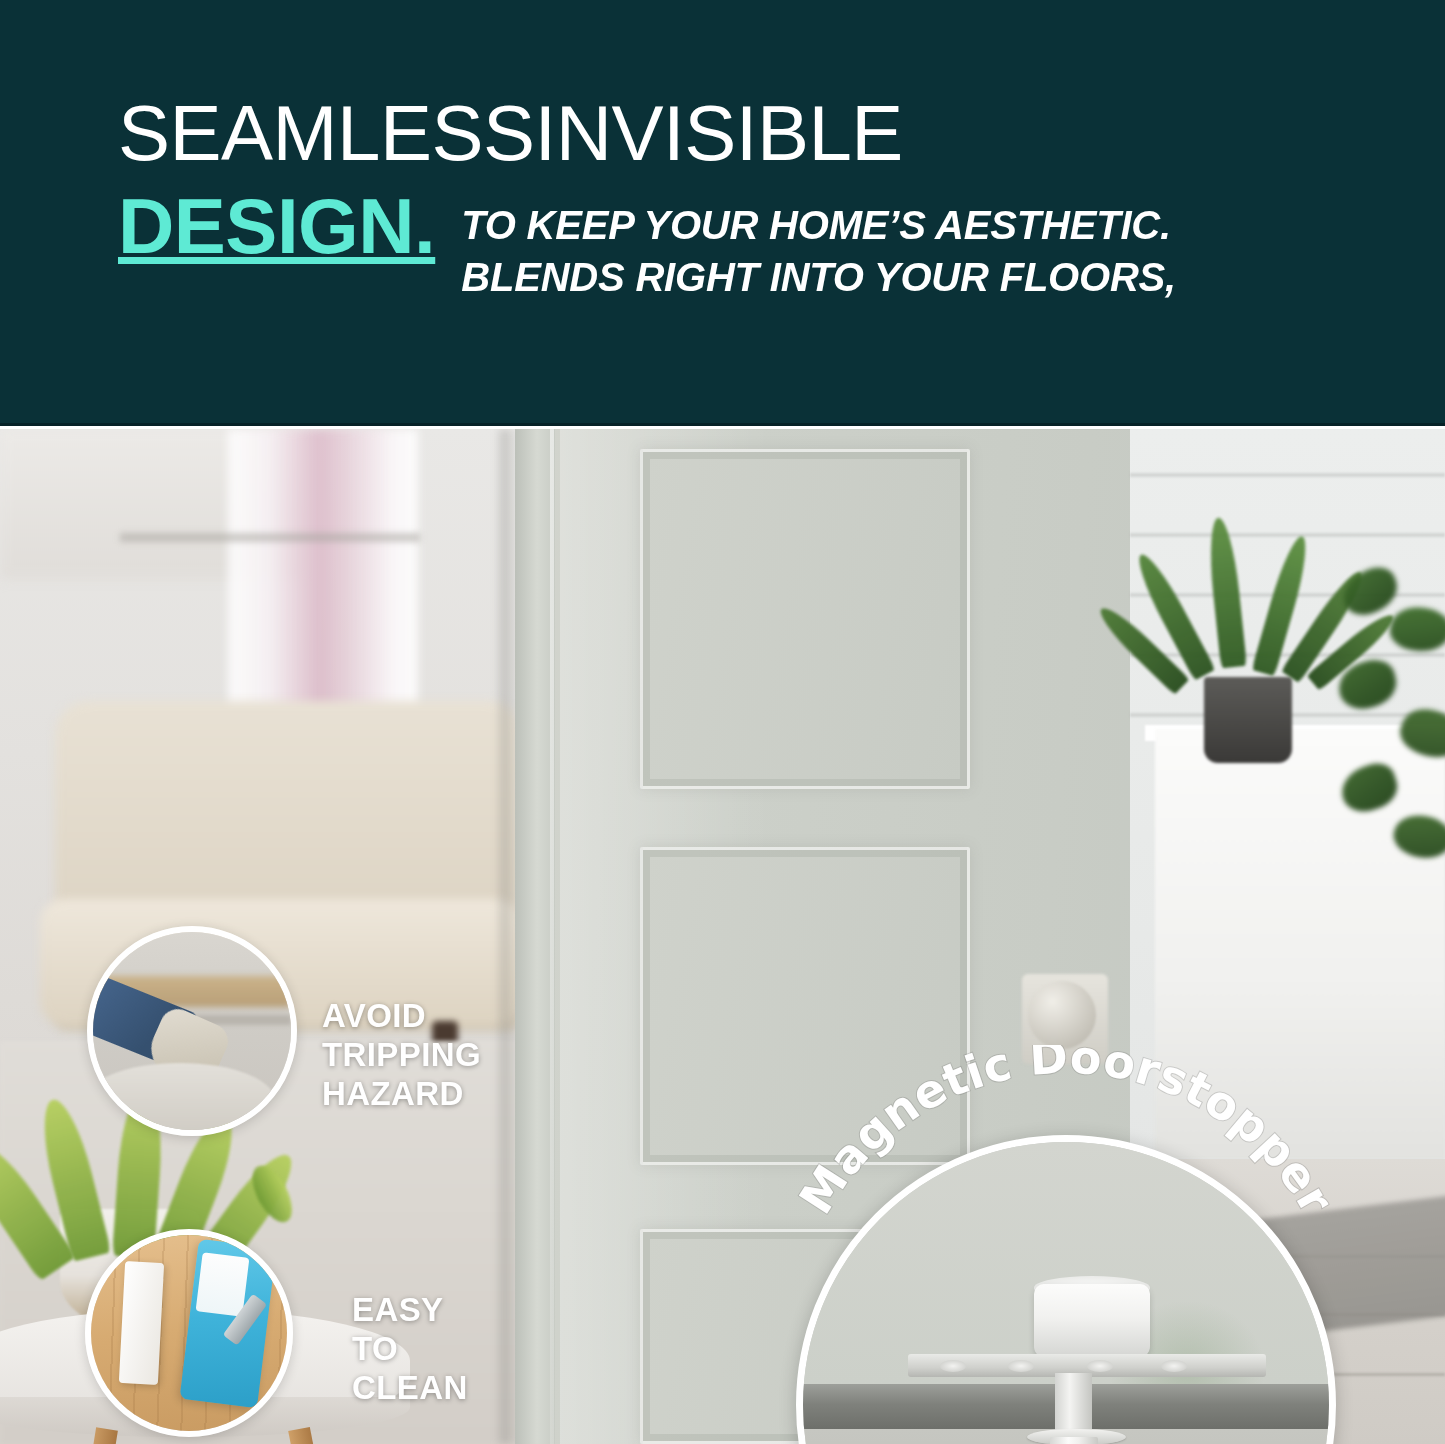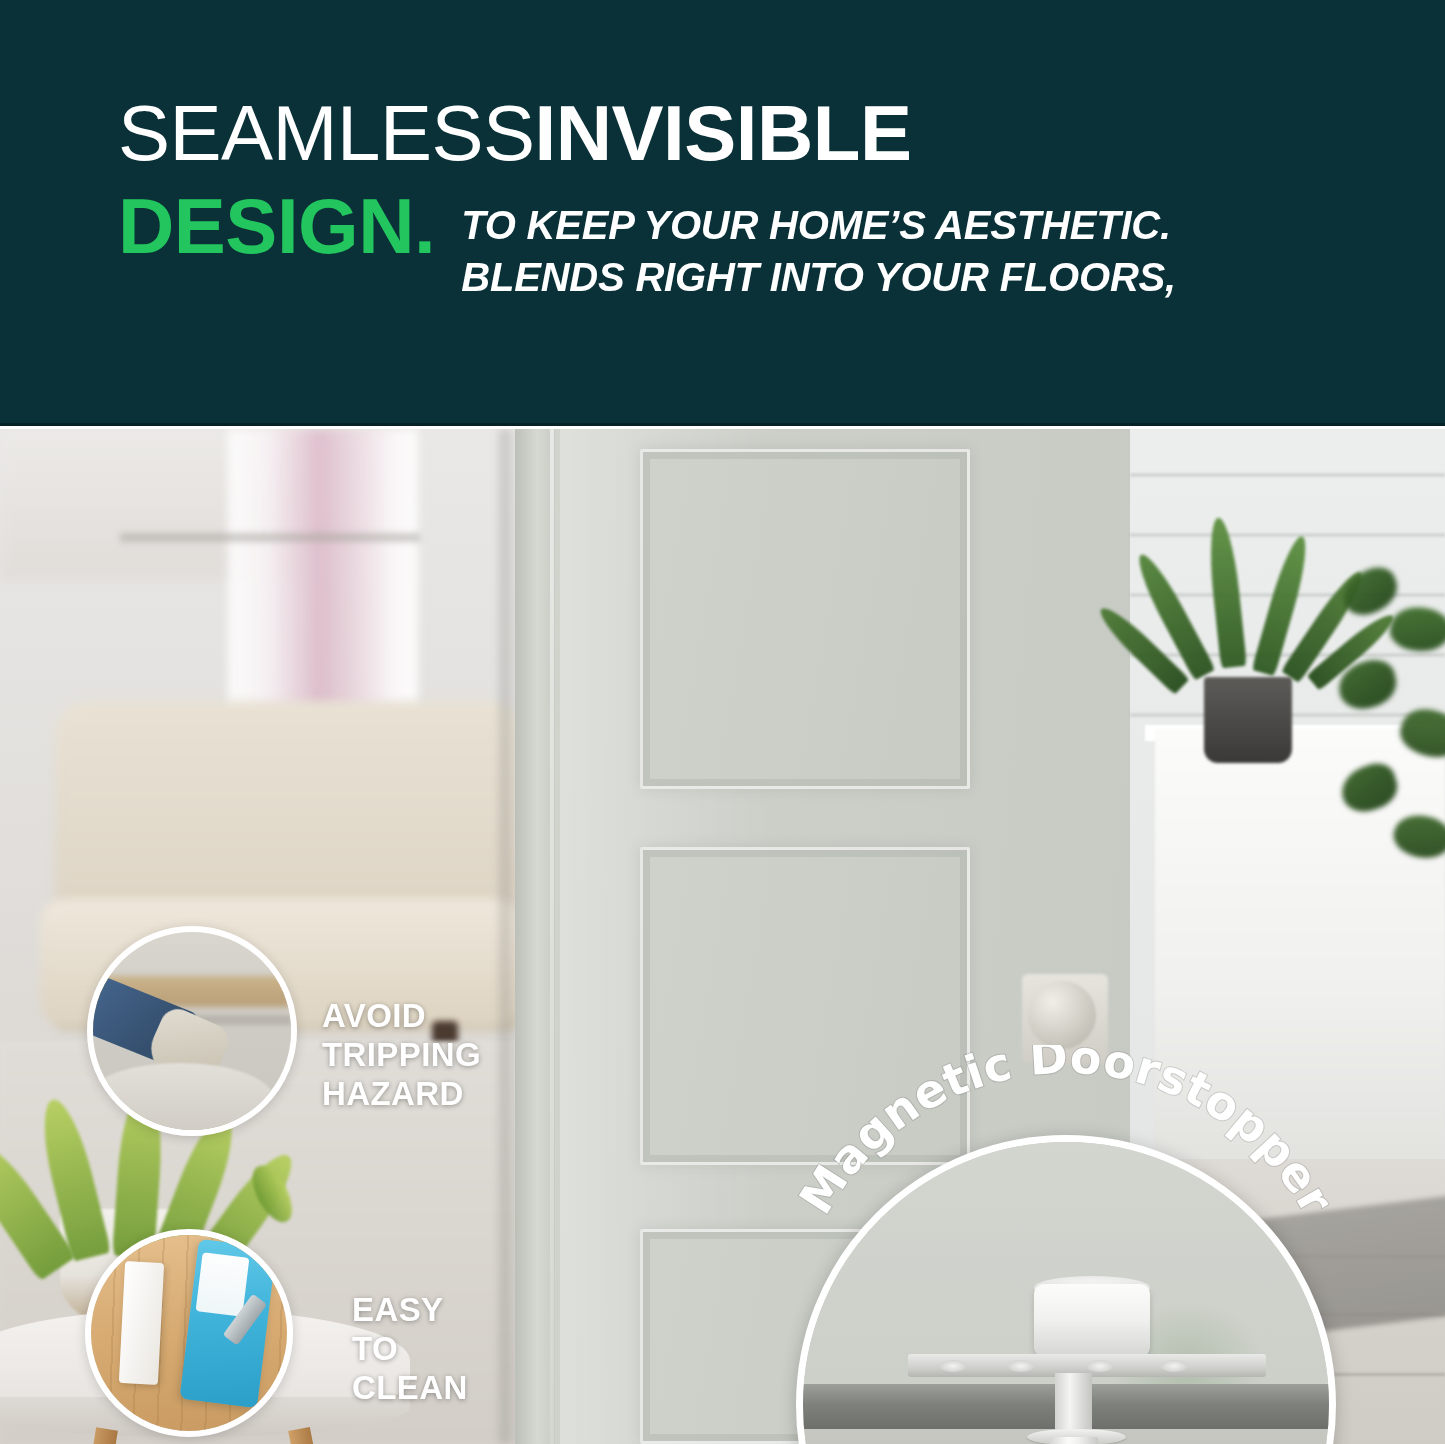--- a/index.html
+++ b/index.html
@@ -25,27 +25,27 @@
     position:absolute; left:118px; top:96px; width:1280px;
   }
   .headline-row{ display:flex; align-items:flex-end; }
   .hl-line1{
     font-size:78px; line-height:0.96; color:#ffffff;
     letter-spacing:-0.5px; white-space:nowrap;
     font-stretch:condensed;
     text-align:center;
   }
   .hl-word-light{ font-weight:400; }
-  .hl-word-bold{ font-weight:700; }
+  .hl-word-bold{ font-weight:400; }
   #headline-line2{
     display:flex; align-items:flex-start; margin-top:18px;
   }
   .hl-line2{
-    font-size:78px; line-height:0.96; color:#22c55e; font-weight:800;
-    letter-spacing:-0.5px; white-space:nowrap;
+    font-size:78px; line-height:0.96; color:#5eead4; font-weight:800;
+    letter-spacing:-0.5px; white-space:nowrap;text-decoration:underline;
   }
   #subheadline{
     margin-left:26px; padding-top:10px;
   }
   .sub-line{
     font-size:40px; line-height:1.30; color:#ffffff;
     font-weight:700; font-style:italic; white-space:nowrap;
     letter-spacing:-0.2px;
   }
 

